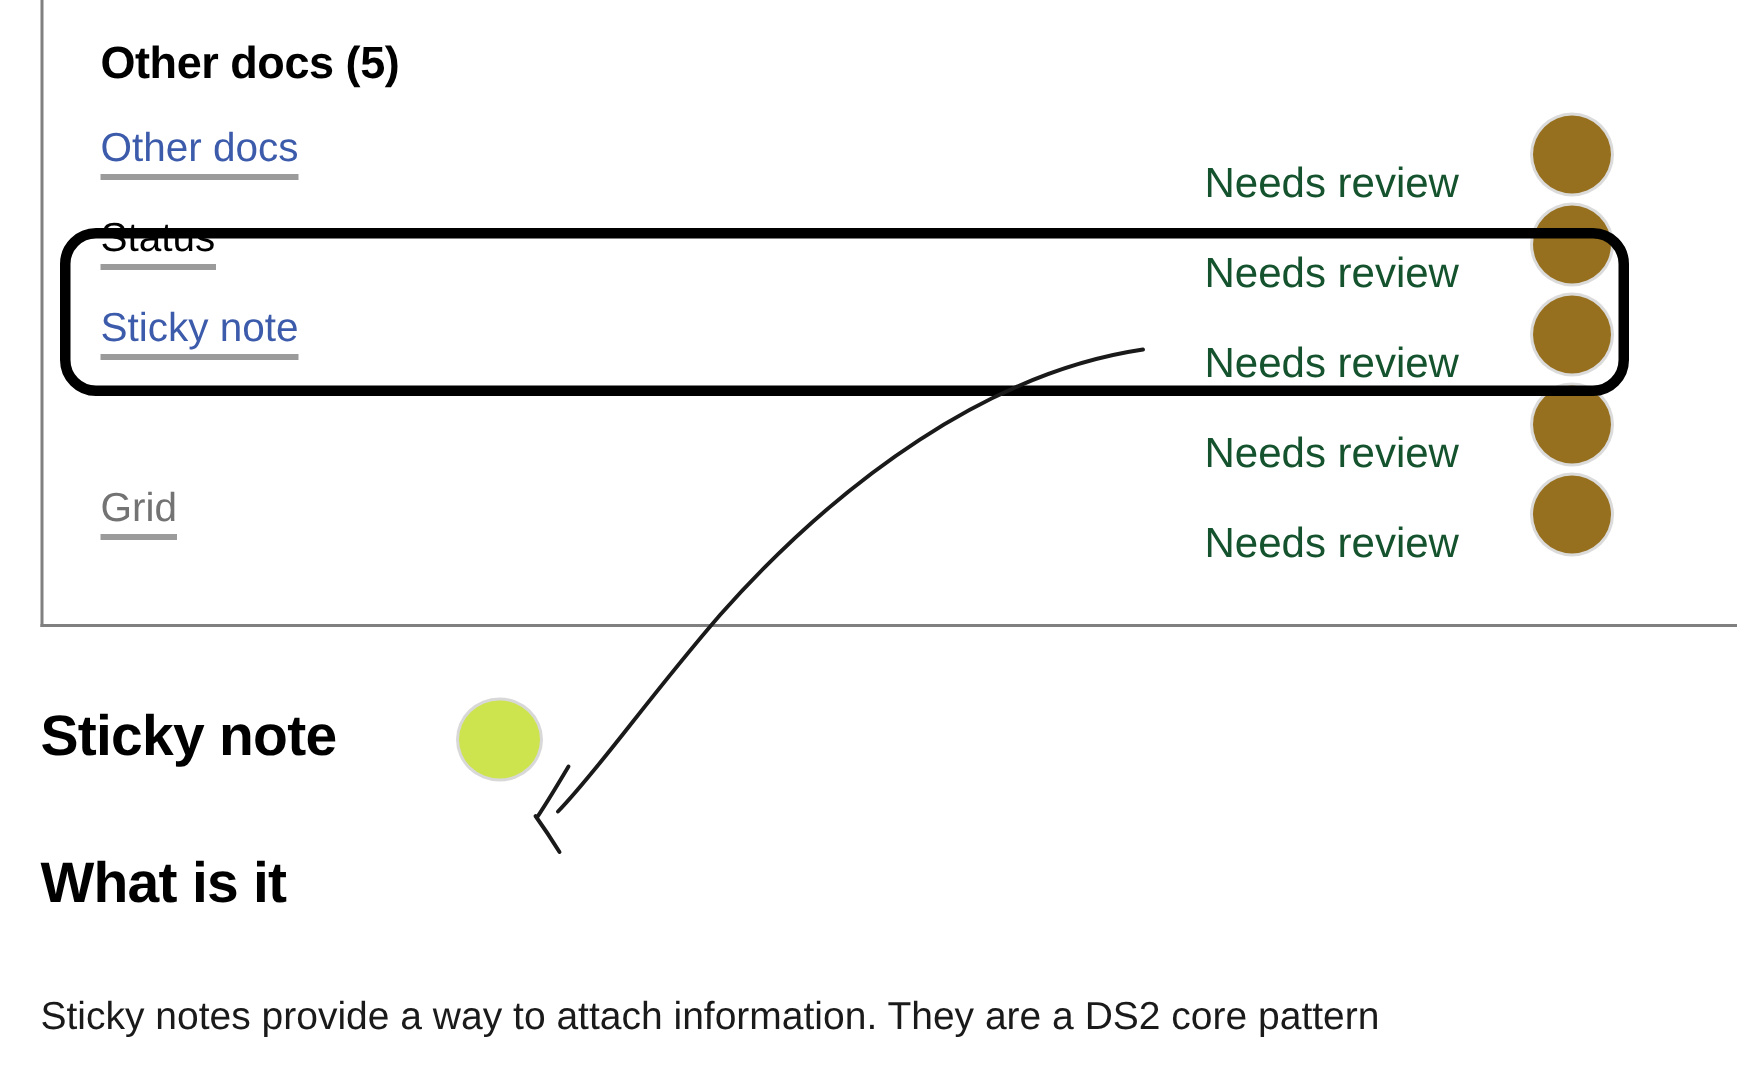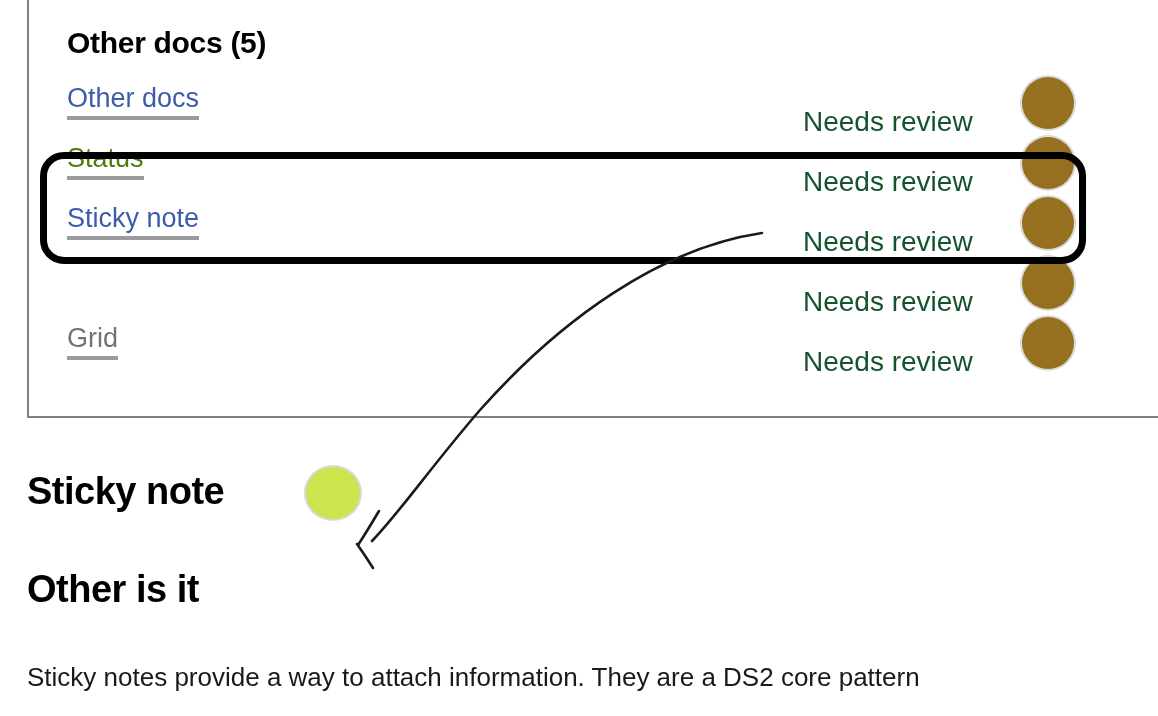--- a/index.html
+++ b/index.html
@@ -177,21 +177,21 @@
 
       <div class="docs-heading">Other docs (5)</div>
 
       <div class="doc-row" style="top:73px;">
         <a class="doc-link" href="#" style="color: rgb(60, 91, 171); border-bottom-color: rgb(155, 155, 155);">Other docs</a>
         <div class="doc-status">Needs review</div>
         <div class="doc-dot" style="background: rgb(151, 112, 31);"></div>
       </div>
 
       <div class="doc-row" style="top:133px;">
-        <a class="doc-link" href="#" style="color: #4d7c0f; border-bottom-color: rgb(155, 155, 155);">Status</a>
+        <a class="doc-link" href="#" style="color: #000000; border-bottom-color: rgb(155, 155, 155);">Status</a>
         <div class="doc-status">Needs review</div>
         <div class="doc-dot" style="background: rgb(151, 112, 31);"></div>
       </div>
 
       <div class="doc-row" style="top:193px;">
         <a class="doc-link" href="#" style="color: rgb(60, 91, 171); border-bottom-color: rgb(155, 155, 155);">Sticky note</a>
         <div class="doc-status">Needs review</div>
         <div class="doc-dot" style="background: rgb(151, 112, 31);"></div>
       </div>
 
@@ -208,21 +208,21 @@
 
     </div>
   </div>
 
   <div class="highlight-box" style="border-color: rgb(0, 0, 0);"></div>
 
   <div class="section-title">Sticky note</div>
 
   <div class="section-dot" style="background: rgb(205, 228, 78);"></div>
 
-  <div class="sub-title">Other is it</div>
+  <div class="sub-title">What is it</div>
 
   <div class="body-text">Sticky notes provide a way to attach information. They are a DS2 core pattern</div>
 
   <svg class="arrow-layer" viewBox="0 0 1158 716">
     <path d="M 762 233
              C 660 248, 560 320, 480 410
              C 430 468, 400 512, 372 541" fill="none" stroke="#1a1a1a" stroke-width="2.6" stroke-linecap="round"></path>
     <path d="M 358 545
              C 366 533, 373 521, 379 511" fill="none" stroke="#1a1a1a" stroke-width="2.6" stroke-linecap="round"></path>
     <path d="M 357 544

